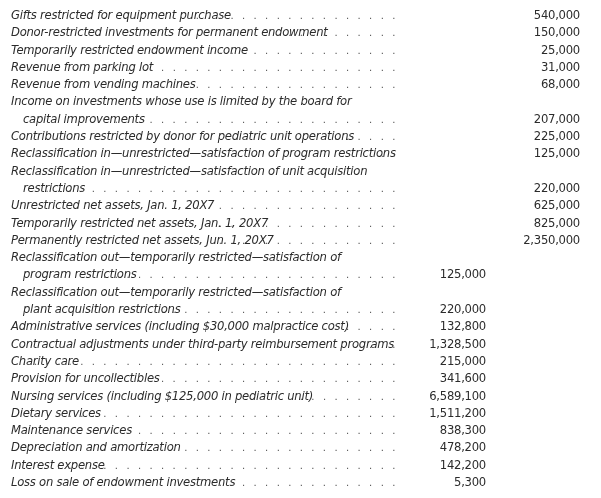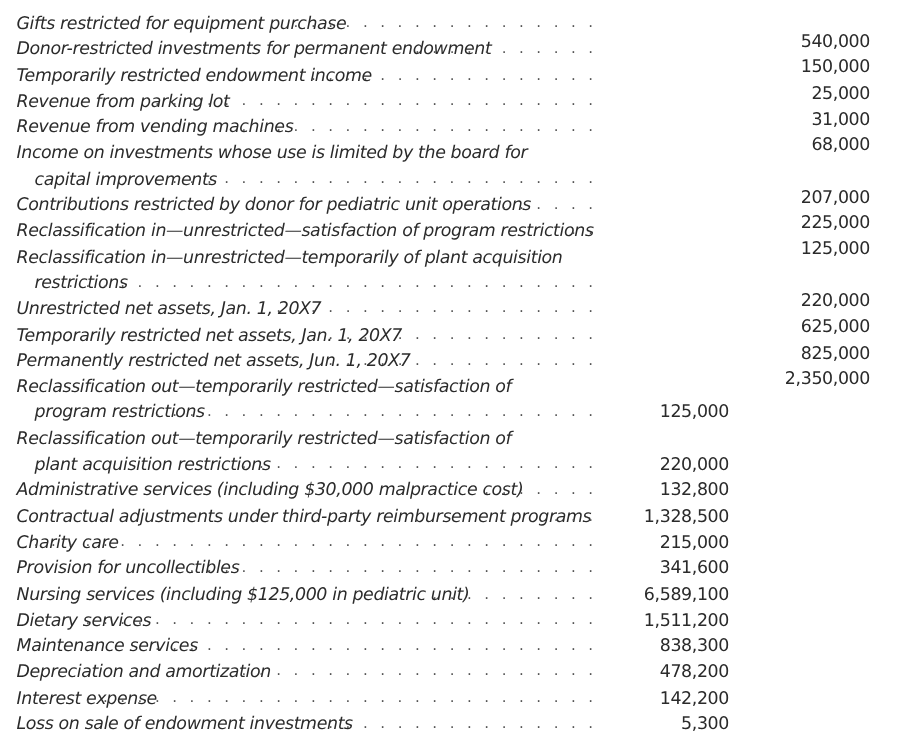--- a/index.html
+++ b/index.html
@@ -48,21 +48,21 @@
   }
   .col1 {
     position: absolute;
     right: 115px;
     top: 0;
     text-align: right;
   }
   .col2 {
     position: absolute;
     right: 21px;
-    top: 12px;
+    top: 0;
     text-align: right;
   }
 </style>
 </head>
 <body>
 
 <div id="sheet">
   <div class="row">
     <span class="label">Gifts restricted for equipment purchase</span>
     <span class="leader"> . . . . . . . . . . . . . . . . . .</span>
@@ -111,21 +111,21 @@
     <span class="col1"></span>
     <span class="col2">225,000</span>
   </div>
   <div class="row">
     <span class="label">Reclassification in—unrestricted—satisfaction of program restrictions</span>
     <span class="leader"> . .</span>
     <span class="col1"></span>
     <span class="col2">125,000</span>
   </div>
   <div class="row">
-    <span class="label">Reclassification in—unrestricted—temporarily of plant acquisition</span>
+    <span class="label">Reclassification in—unrestricted—satisfaction of unit acquisition</span>
     <span class="leader"></span>
     <span class="col1"></span>
     <span class="col2"></span>
   </div>
   <div class="row indent">
     <span class="label">restrictions</span>
     <span class="leader"> . . . . . . . . . . . . . . . . . . . . . . . . . . . . . . .</span>
     <span class="col1"></span>
     <span class="col2">220,000</span>
   </div>

